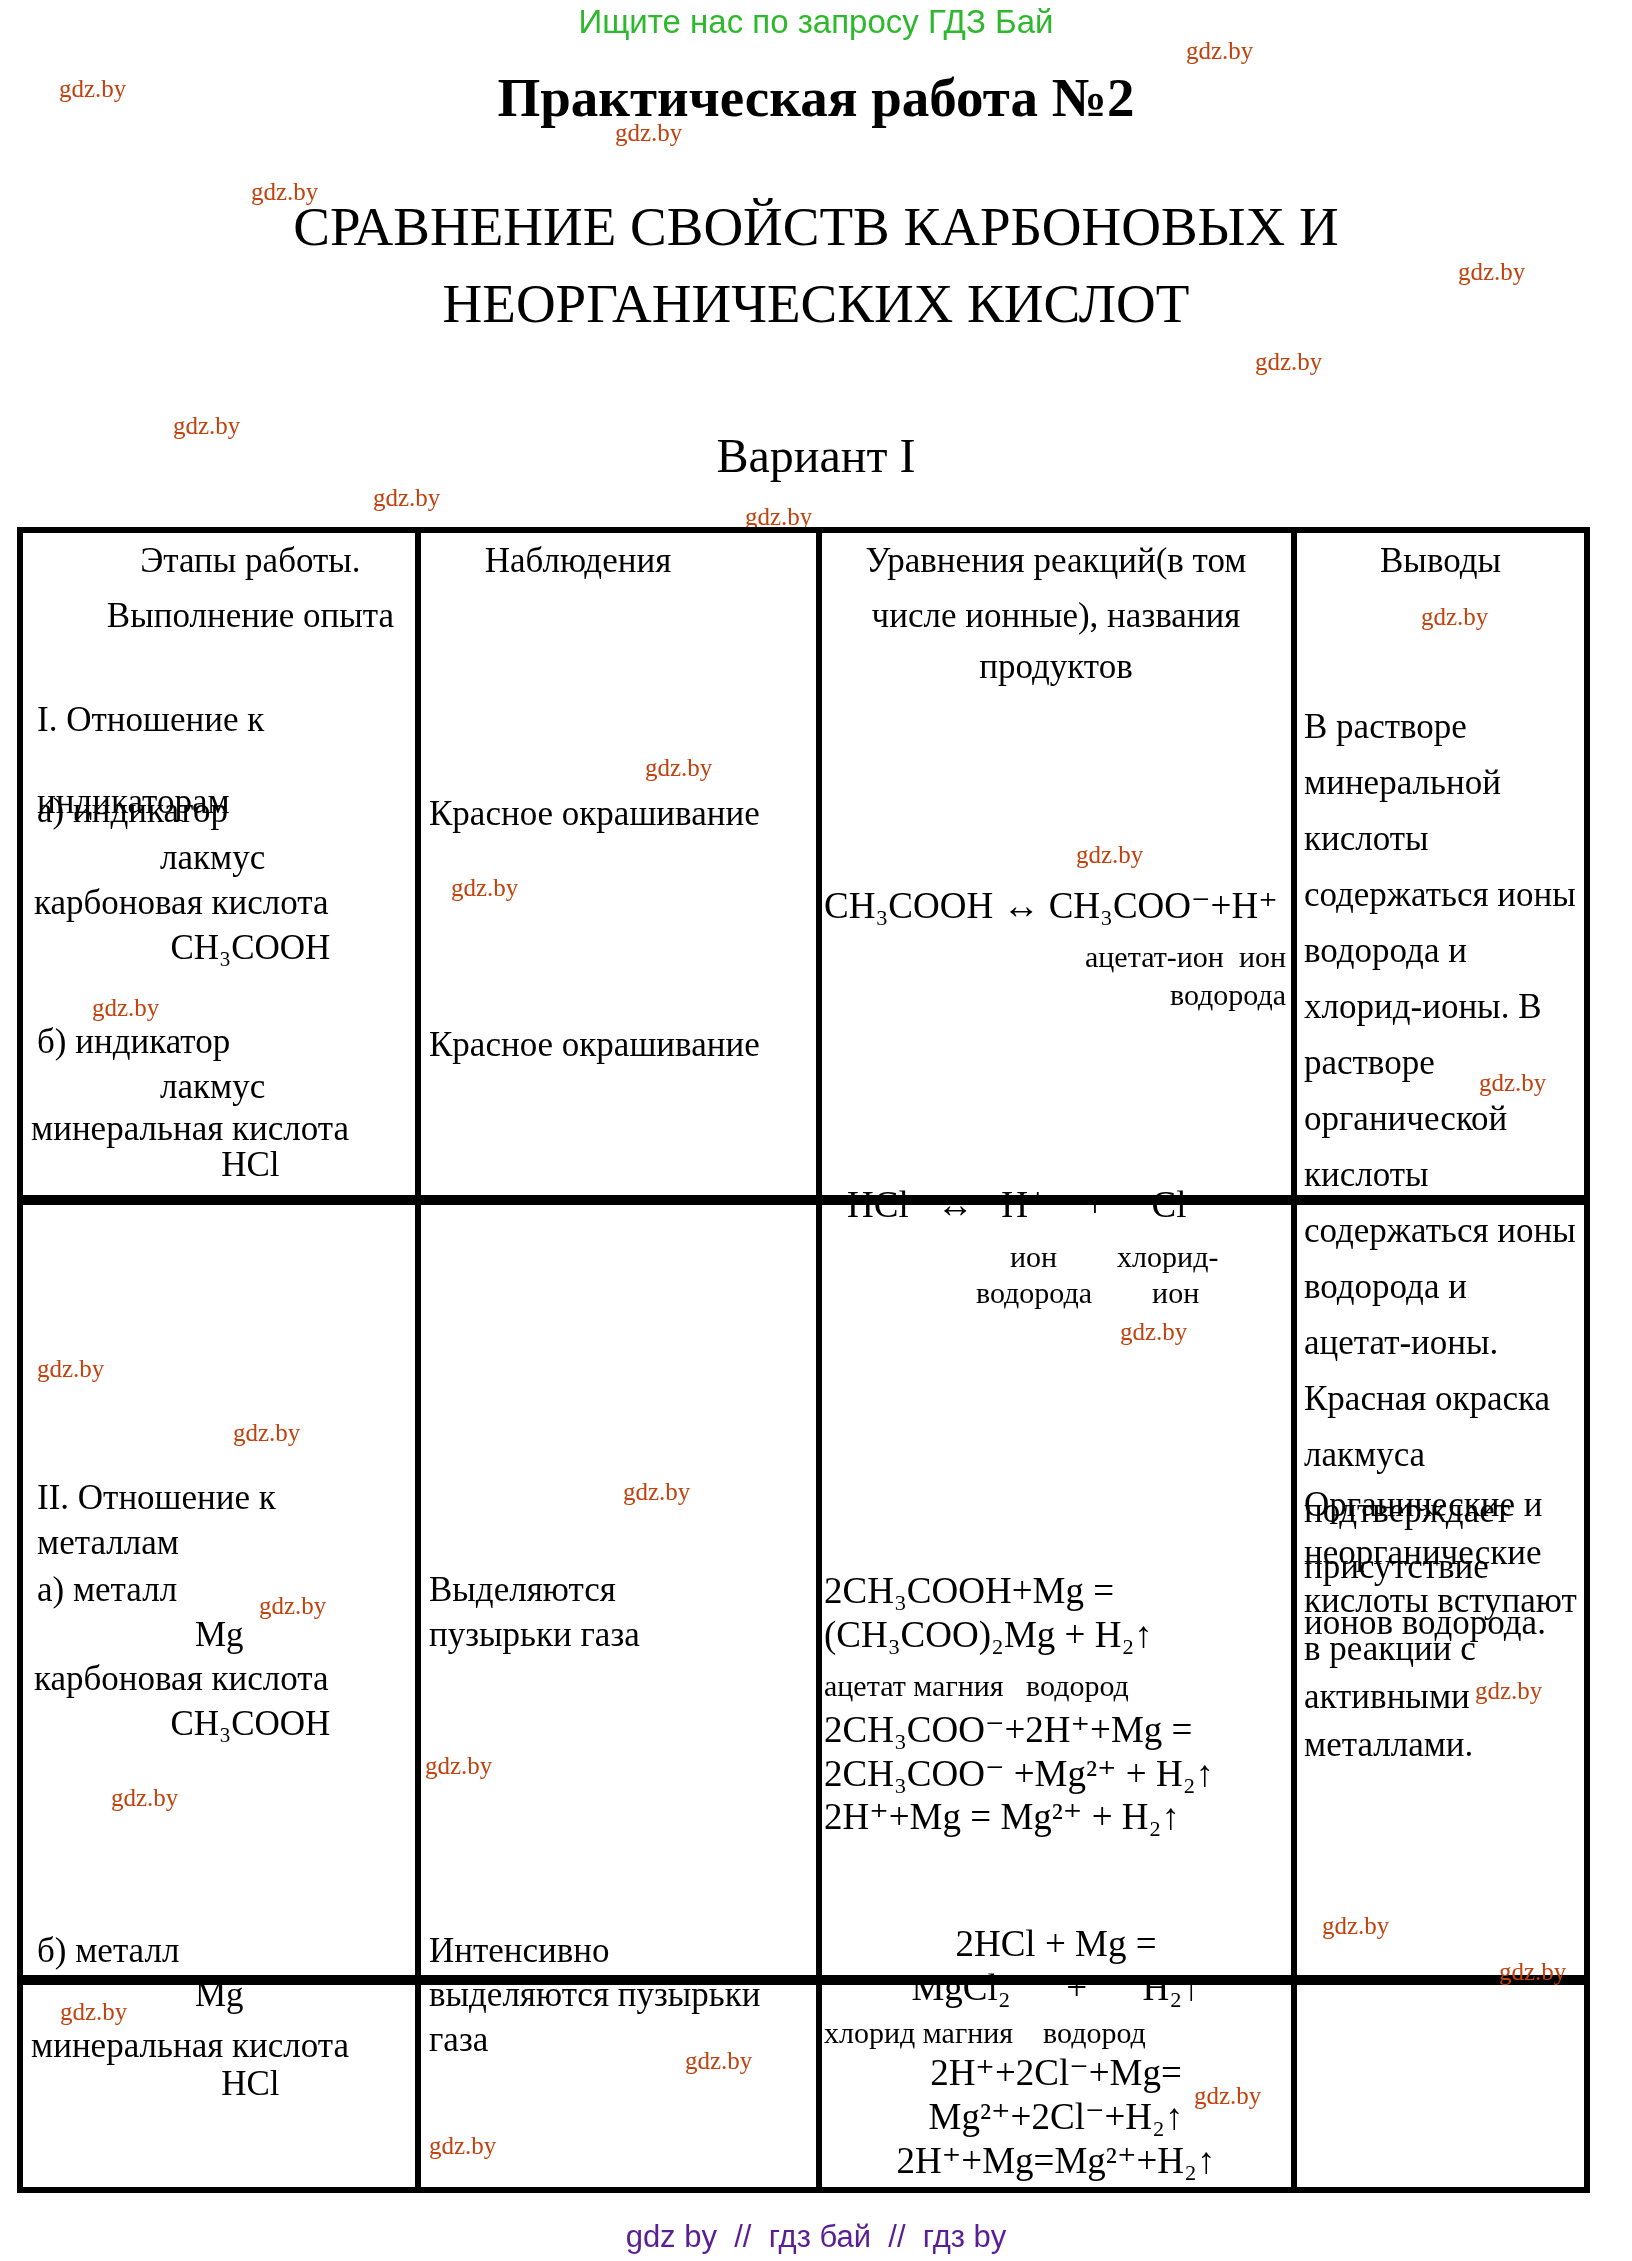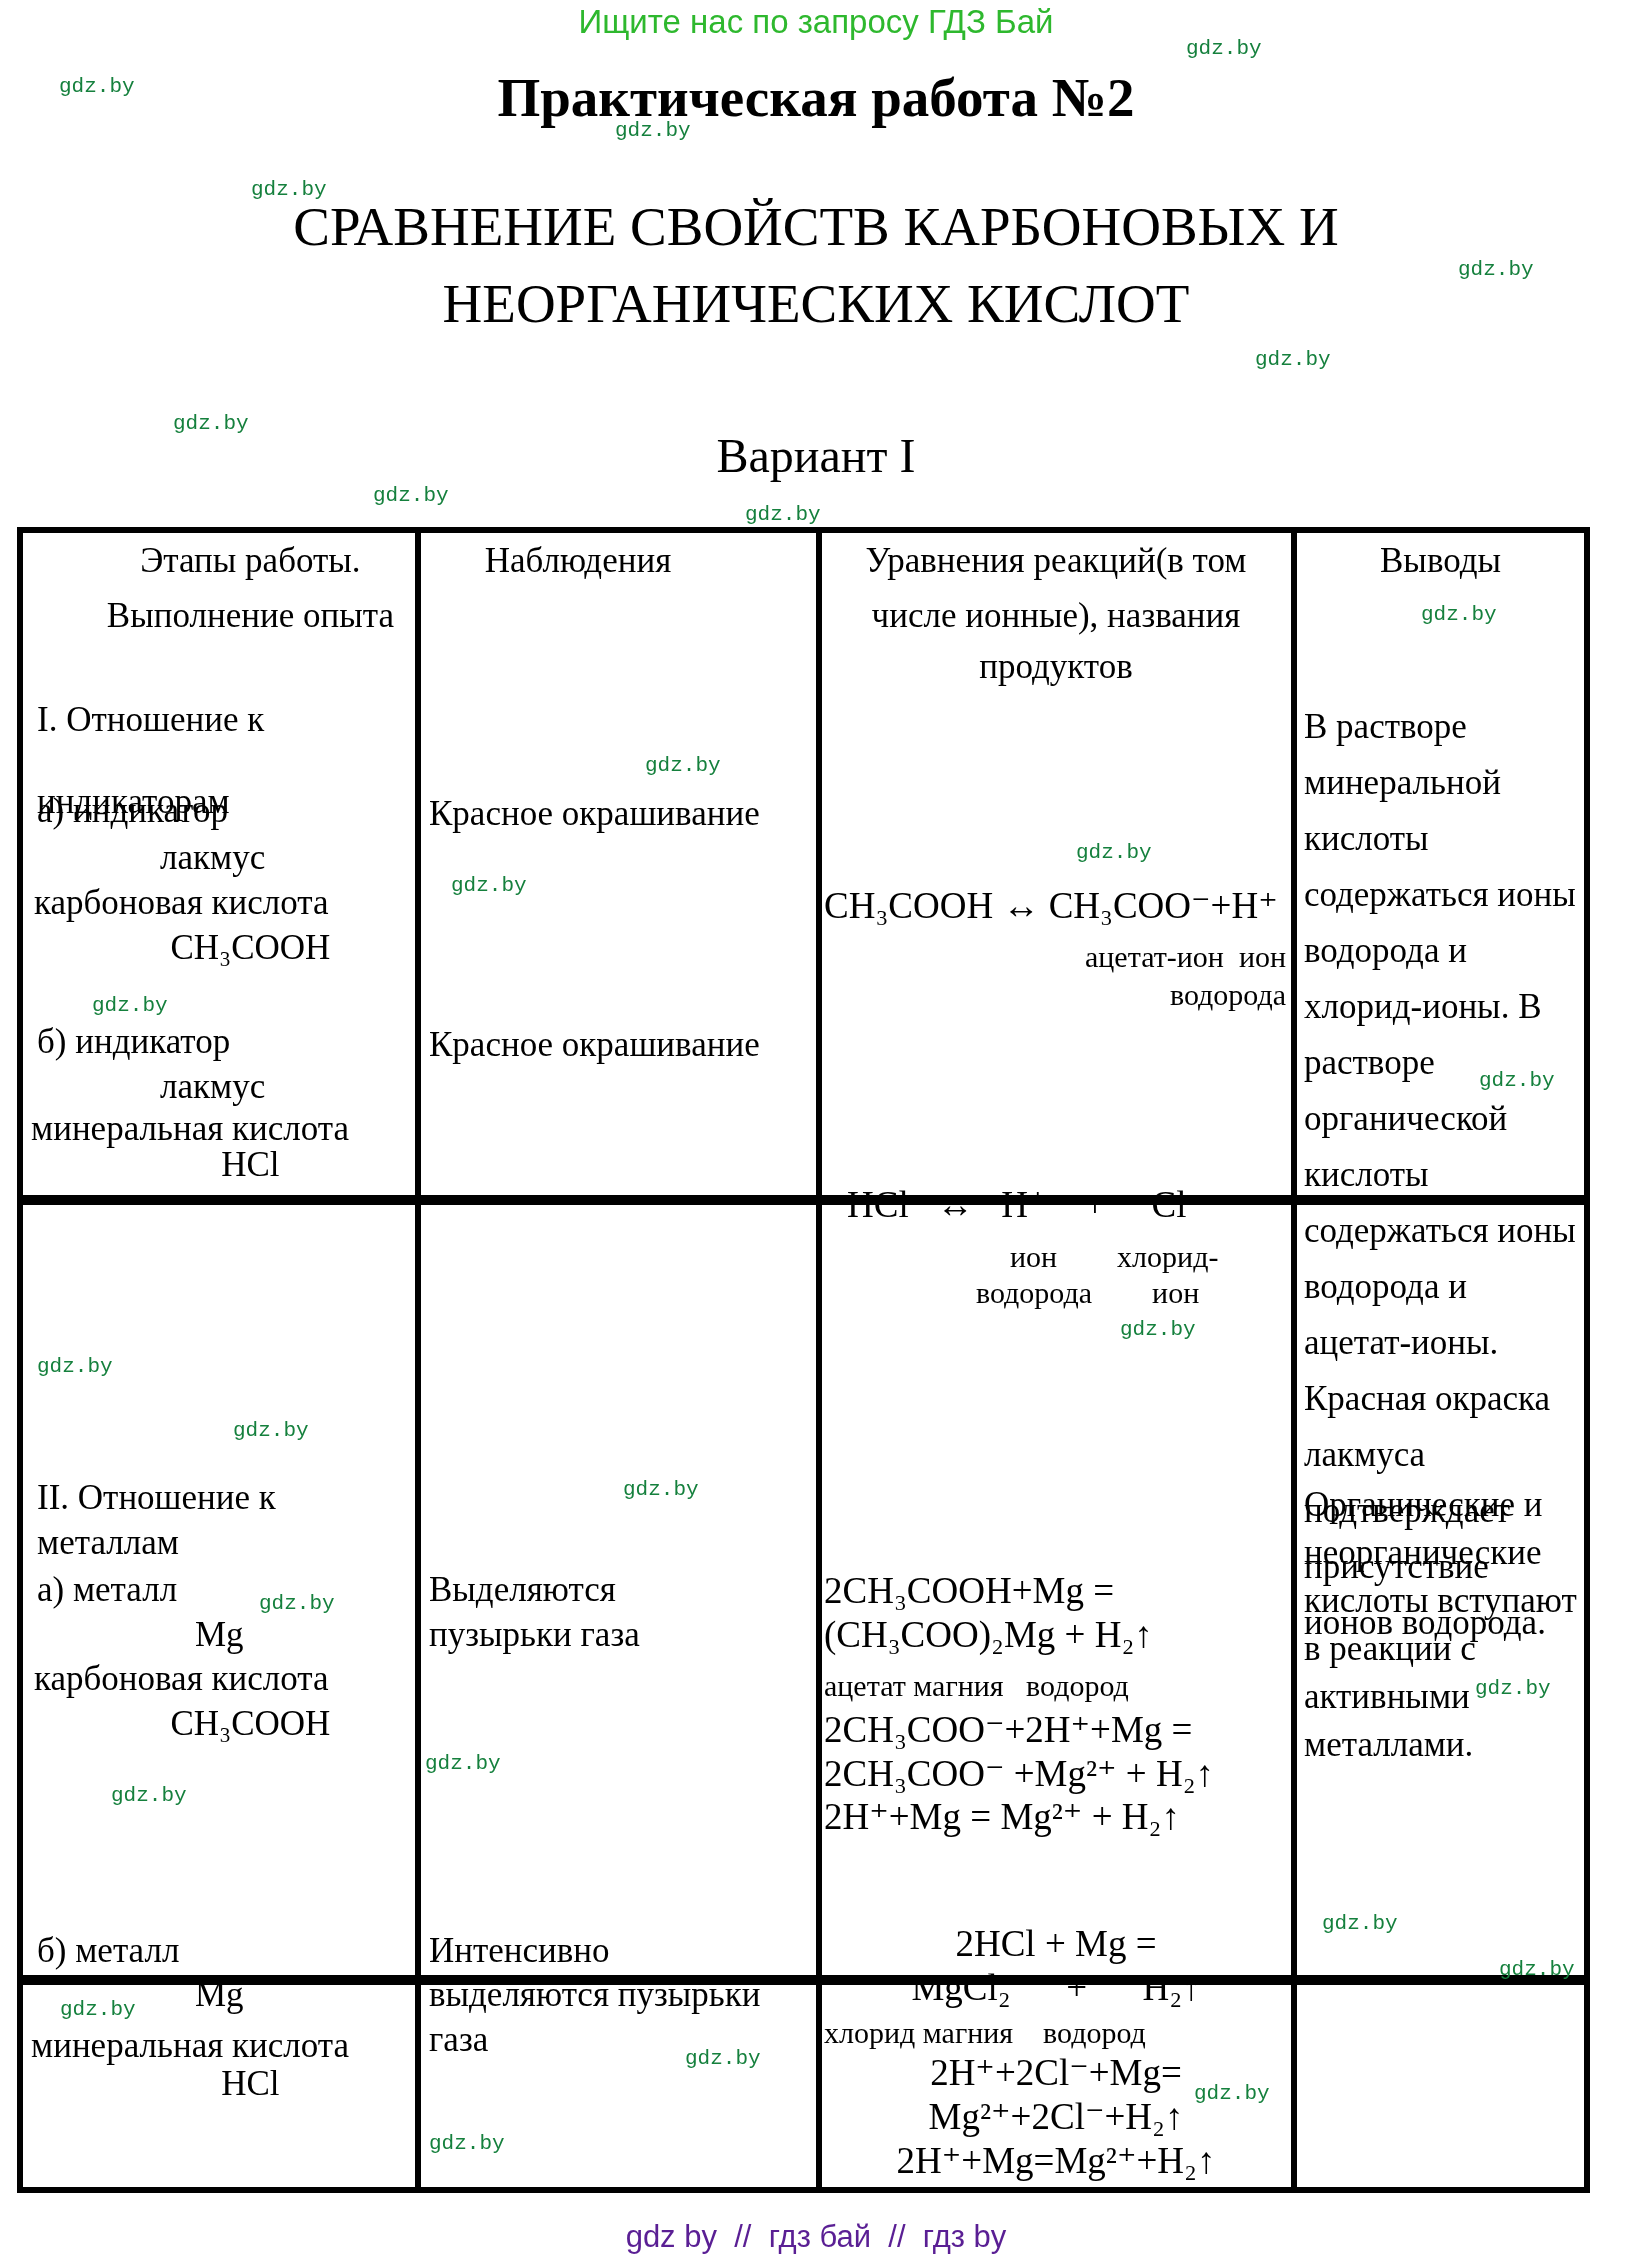--- a/index.html
+++ b/index.html
@@ -6,22 +6,22 @@
   #page{position:relative;width:1632px;height:2261px;background:#fff;overflow:hidden;
         font-family:"Liberation Serif","DejaVu Serif",serif;color:#000;}
   .t{position:absolute;font-size:35px;line-height:1.05;white-space:pre;color:#000;}
   .ctr{text-align:center;}
   .rgt{text-align:right;}
   .eq{font-size:37px;}
   .lbl{font-size:30px;}
   .big{font-size:55px;}
   .bold{font-weight:bold;}
   .sans{font-family:"Liberation Sans","DejaVu Sans",sans-serif;}
-  .wm{position:absolute;font-family:Liberation Mono, monospace;
-      font-size:21px;color:#15803d;white-space:pre;}
+  .wm{position:absolute;font-family:Liberation Serif, serif;
+      font-size:25px;color:#c2410c;white-space:pre;}
   .promo{color:#2eb82e;font-size:33px;}
   .footer{color:#5a1f94;font-size:31px;}
   .flow{position:absolute;font-size:35px;white-space:normal;}
   #tframe{position:absolute;left:17px;top:527px;width:1573px;height:1666px;
           border:6.2px solid #000;box-sizing:border-box;}
   .vline{position:absolute;top:0;bottom:0;width:5.5px;background:#000;}
   .hline{position:absolute;left:0;right:0;height:10px;background:#000;}
   .pagec{left:0;width:1632px;text-align:center;}
   .c1{left:23.4px;width:390px;margin-left:32px;}
   .c2{left:421px;width:314px;}

